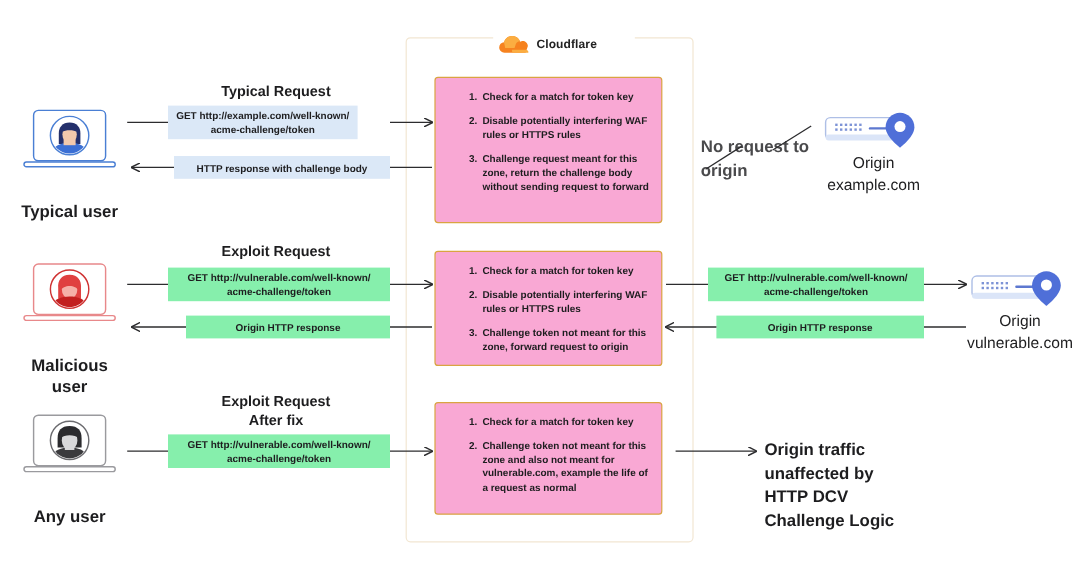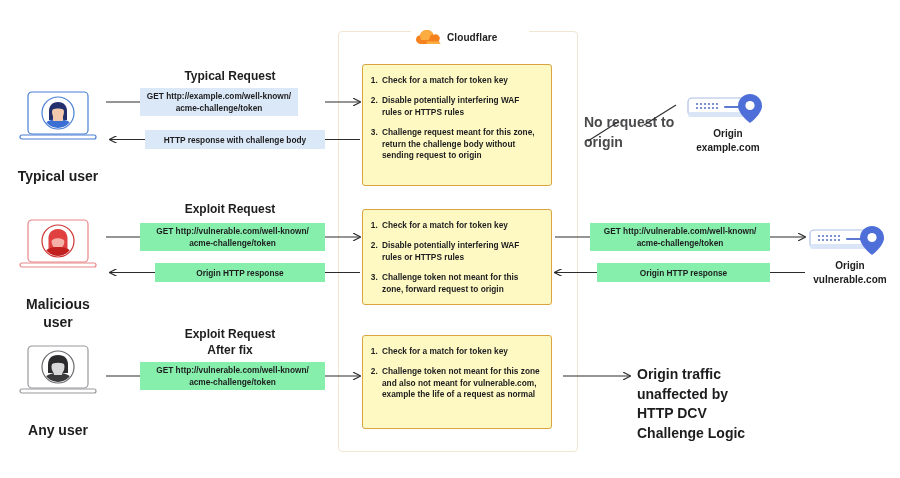--- a/index.html
+++ b/index.html
@@ -26,24 +26,24 @@
     display:flex;align-items:center;gap:6px;
     background:#ffffff;padding:0 4px;
   }
   .cf-cloud{display:block;width:26px;height:16px;}
   .cf-label{font-size:10px;font-weight:700;color:#222;letter-spacing:.1px;}
 
   
   .step-box{
     position:absolute;
     border:1px solid #d9a441;
-    background:#fef9c3;
+    background:#f9a8d4;
     border-radius:3px;
     box-sizing:border-box;
-    padding:10px 10px 10px 0;
+    padding:10px 10px 10px 20px;
   }
   .step-box ol{
     margin:0;padding:0 0 0 17px;
     list-style:decimal;
   }
   .step-box li{
     font-size:8.3px;
     font-weight:700;
     line-height:1.38;
     color:#1d1d1f;
@@ -94,21 +94,21 @@
   .device .cap{
     margin-top:19px;font-size:14px;font-weight:700;color:#1d1d1f;line-height:1.3;
   }
   #dev-1{left:12px;top:90px;}
   #dev-2{left:12px;top:218px;}
   #dev-3{left:12px;top:344px;}
 
   .origin{position:absolute;width:110px;text-align:center;}
   .origin svg{display:block;margin:0 auto;}
   .origin .cap{
-    margin-top:3px;font-size:10px;font-weight:700;color:#1d1d1f;line-height:1.35;
+    margin-top:3px;font-size:13px;font-weight:400;color:#1d1d1f;line-height:1.35;
   }
   #org-1{left:673px;top:90px;}
   #org-2{left:795px;top:222px;}
 
   
   #wires{position:absolute;left:0;top:0;width:900px;height:478px;pointer-events:none;}
 
   
   .note{
     position:absolute;font-size:14px;font-weight:600;
@@ -129,21 +129,21 @@
       <path d="M36.6 30 L49.8 30 C50.6 30 51 29.4 50.8 28.6 C50.2 26.4 48.2 25 45.8 25 L24 25 C23.4 25 23 25.5 23.2 26.1 L24 30 Z" fill="#fbad41"></path>
       <path d="M10 12.6 C11.5 6.5 17 2 23.8 2 C29.6 2 34.6 5.6 36.5 10.7 C33 10.9 30.6 12.9 29.6 15.8 L27.6 22 L12 22 Z" fill="#fbad41"></path>
     </svg>
     <span class="cf-label">Cloudflare</span>
   </div>
 
   <div class="step-box" id="box-row1">
     <ol>
       <li>Check for a match for token key</li>
       <li>Disable potentially interfering WAF rules or HTTPS rules</li>
-      <li>Challenge request meant for this zone, return the challenge body without sending request to origin</li>
+      <li>Challenge request meant for this zone, return the challenge body without sending request to forward</li>
     </ol>
   </div>
 
   <div class="step-box" id="box-row2">
     <ol>
       <li>Check for a match for token key</li>
       <li>Disable potentially interfering WAF rules or HTTPS rules</li>
       <li>Challenge token not meant for this zone, forward request to origin</li>
     </ol>
   </div>

